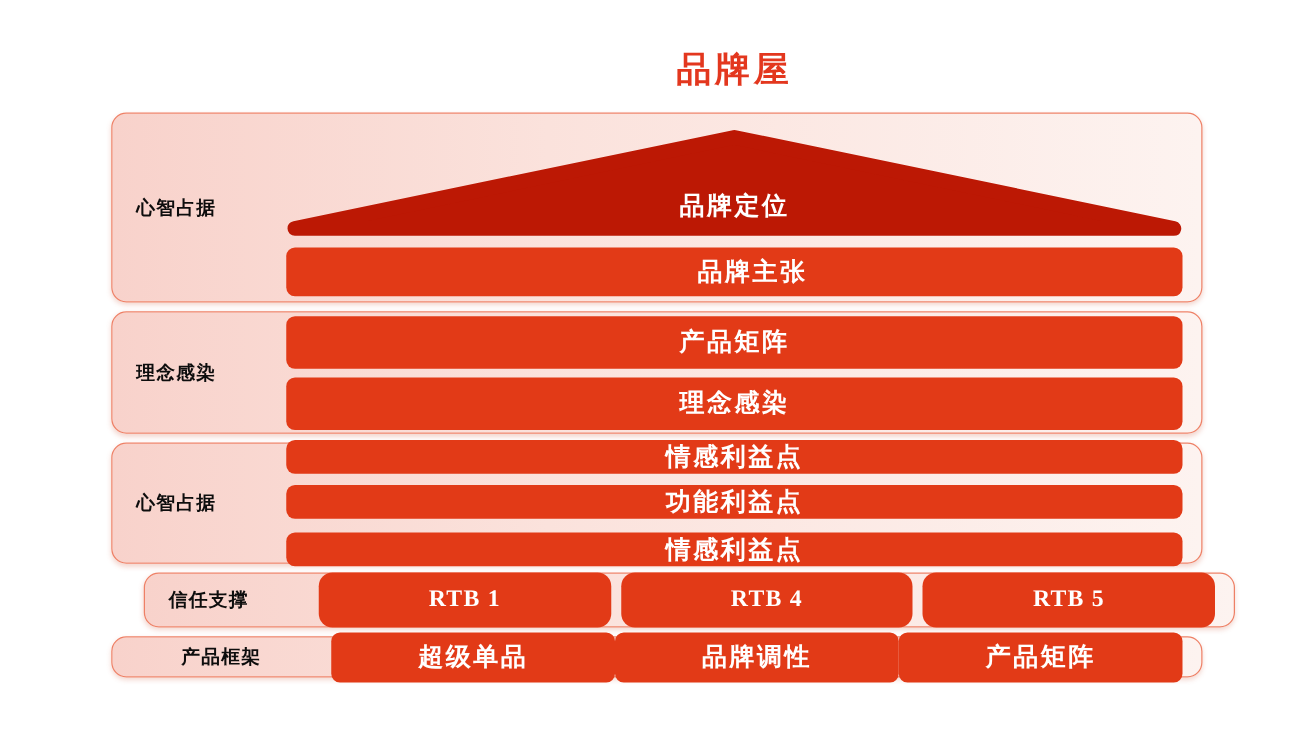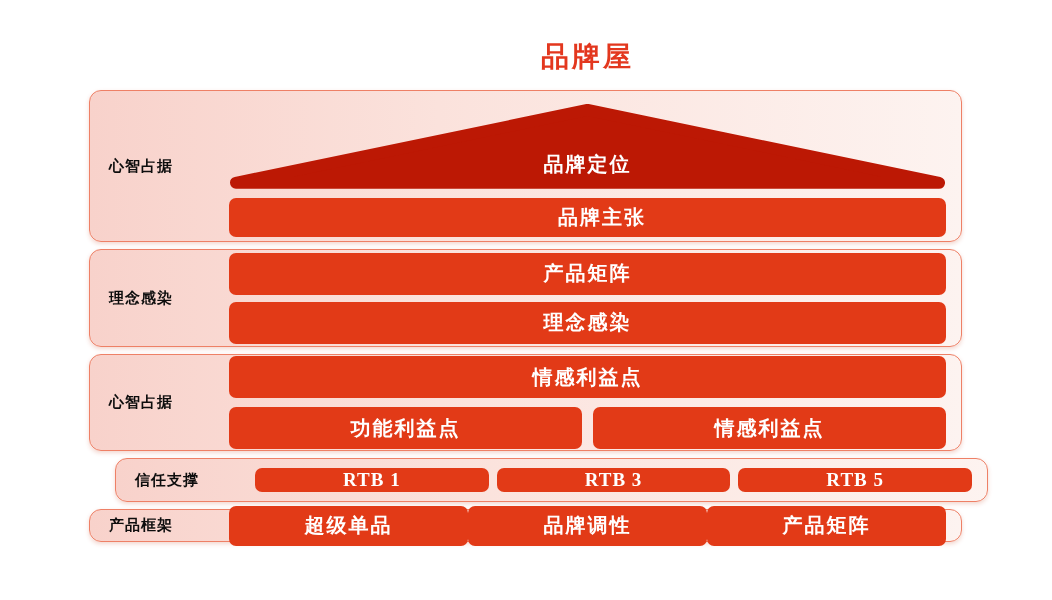--- a/index.html
+++ b/index.html
@@ -71,28 +71,28 @@
   }
   .sec1 .bar{height:40px;padding-left:29px;}
   
   .sec2{height:98px;}
   .sec2 .sec-content{gap:7px;}
   .sec2 .bar{height:42px;}
   
   .sec3{height:97px;}
   .sec3 .sec-content{gap:9px;}
   .sec3 .bar{height:42px;}
-  .sec3 .bar-row{gap:11px;}
+  .sec3 .bar-row{gap:11px;flex-direction:column;}
   
   .sec4{height:44px;margin-left:26px;}
-  .sec4 .bar{height:24px;}
+  .sec4 .bar{height:44px;border-radius:11px;}
   .sec4 .bar-row{gap:8px;}
   .sec4 .bar{font-size:19px;letter-spacing:1px;}
   
-  .sec5{height:33px;}
+  .sec5{height:33px;padding-left:36px;}
   .sec5 .bar{height:40px;}
   .sec5 .bar-row{gap:0;justify-content:space-between;}
 </style>
 </head>
 <body>
 
 <div class="stage">
 
   <div class="title-row">
     <div class="title-spacer-l"></div>
@@ -130,21 +130,21 @@
         <div class="bar">情感利益点</div>
       </div>
     </div>
   </div>
 
   <div class="sec sec4">
     <div class="sec-label">信任支撑</div>
     <div class="sec-content">
       <div class="bar-row">
         <div class="bar">RTB 1</div>
-        <div class="bar">RTB 3</div>
+        <div class="bar">RTB 4</div>
         <div class="bar">RTB 5</div>
       </div>
     </div>
   </div>
 
   <div class="sec sec5">
     <div class="sec-label">产品框架</div>
     <div class="sec-content">
       <div class="bar-row">
         <div class="bar">超级单品</div>

